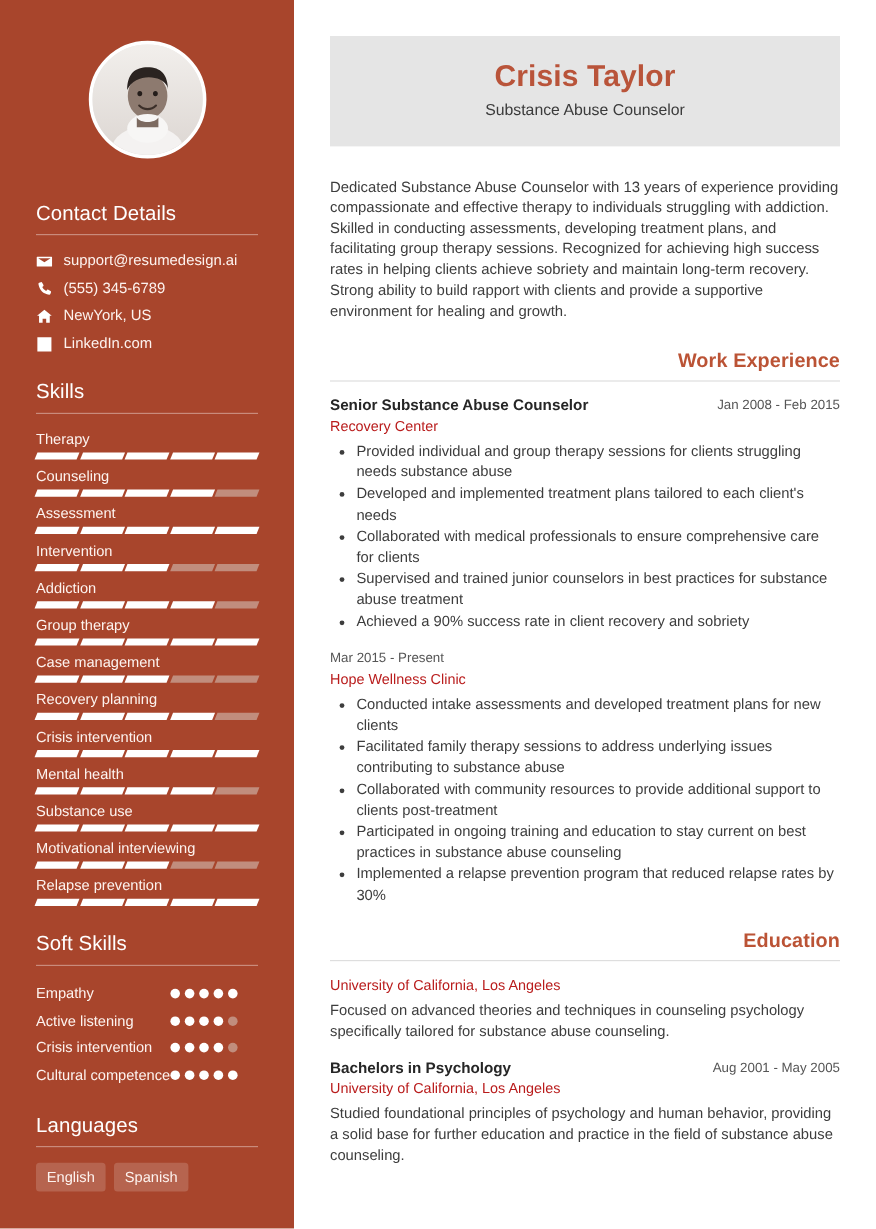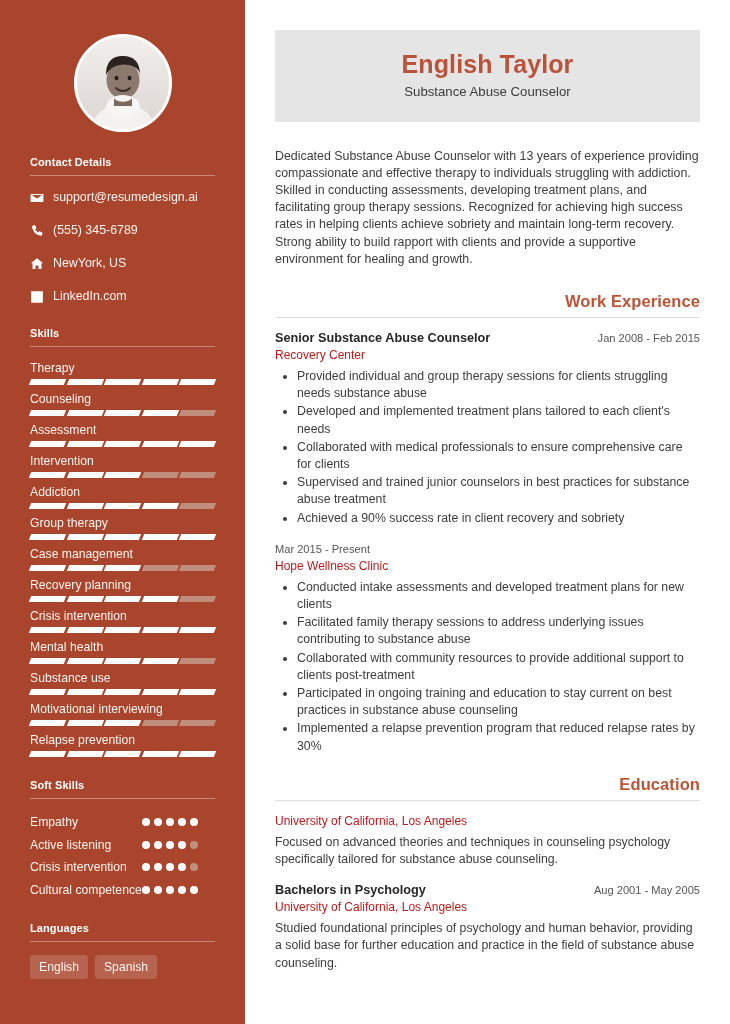--- a/index.html
+++ b/index.html
@@ -43,35 +43,35 @@
     background: #e9e5e2;
     border: 3px solid #ffffff;
     overflow: hidden;
     position: relative;
   }
   .avatar svg { display: block; width: 100%; height: 100%; }
 
   .side-inner { padding: 0 30px 0 30px; }
 
   .side-heading {
-    font-size: 11px;
-    font-weight: bold;
+    font-size: 17px;
+    font-weight: normal;
     letter-spacing: 0.1px;
-    margin: 4px 0 7px 0;
+    margin: 16px 0 7px 0;
     color: #ffffff;
   }
   .side-rule {
     height: 1px;
     background: rgba(255,255,255,0.38);
     margin-bottom: 13px;
   }
   .side-block { margin-bottom: 22px; }
 
   
-  .contact-list { display: flex; flex-direction: column; gap: 16px; }
+  .contact-list { display: flex; flex-direction: column; gap: 6px; }
   .contact-row {
     display: flex;
     align-items: center;
     gap: 9px;
     font-size: 12.4px;
     line-height: 17px;
     color: #fdf2ee;
   }
   .c-icon {
     width: 14px;
@@ -504,21 +504,21 @@
             <span class="lang-chip">Spanish</span>
           </div>
       </section>
 
     </div>
   </aside>
 
   <main class="main">
 
     <div class="name-card">
-      <h1 class="full-name">English Taylor</h1>
+      <h1 class="full-name">Crisis Taylor</h1>
       <p class="job-title">Substance Abuse Counselor</p>
     </div>
 
     <p class="summary">Dedicated Substance Abuse Counselor with 13 years of experience providing compassionate and effective therapy to individuals struggling with addiction. Skilled in conducting assessments, developing treatment plans, and facilitating group therapy sessions. Recognized for achieving high success rates in helping clients achieve sobriety and maintain long-term recovery. Strong ability to build rapport with clients and provide a supportive environment for healing and growth.</p>
 
     <section class="section">
       <h2 class="sec-title">Work Experience</h2>
       <div class="sec-rule"></div>
       <div id="work-list">
           <div class="entry">

